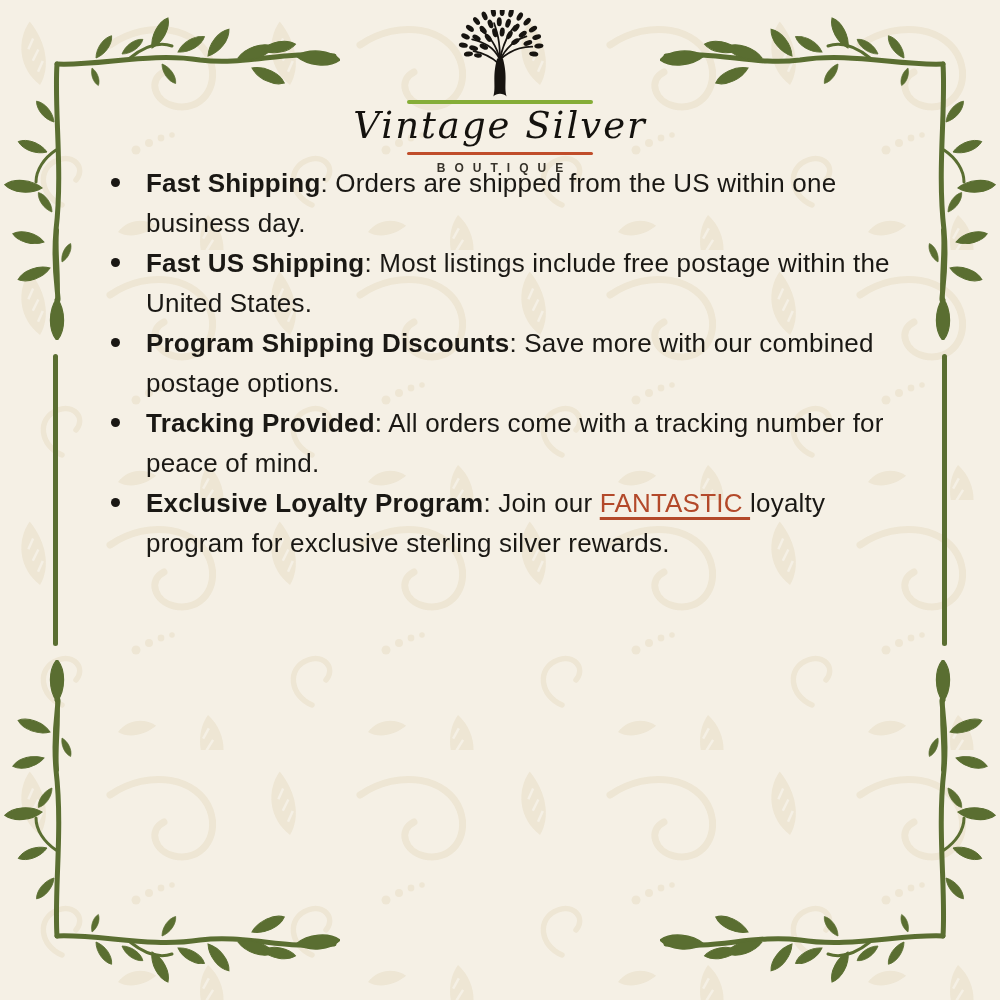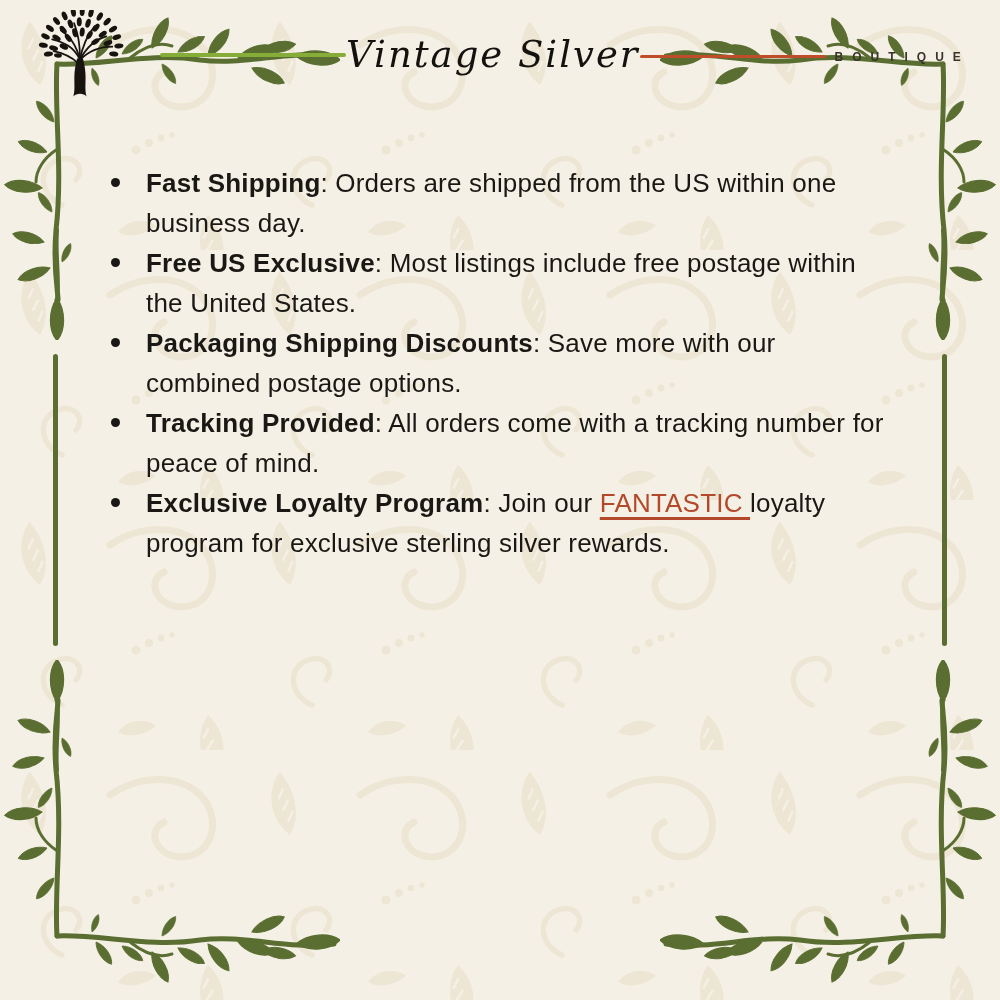--- a/index.html
+++ b/index.html
@@ -17,21 +17,21 @@
   .corner.br{right:0;bottom:0;transform:scale(-1,-1);}
   .edge-line{
     position:absolute;width:5px;height:292px;border-radius:3px;
     background:var(--vine,#5a6e31);top:354px;
   }
   .edge-line.left{left:53px;}
   .edge-line.right{right:53px;}
   
   .logo{
     position:absolute;left:0;right:0;top:10px;
-    display:flex;flex-direction:row;align-items:center;
+    display:flex;flex-direction:column;align-items:center;
   }
   .logo .tree{display:block;}
   .logo .rule{width:186px;border-radius:2px;}
   .logo .rule.green{height:4px;background:var(--logogreen,#85ad37);margin-top:2px;}
   .logo .rule.red{height:3px;background:var(--logored,#c04d2a);margin-top:5px;}
   .brand-name{
     font-family:"DejaVu Serif",serif;font-style:italic;
     font-size:37px;line-height:42px;color:#14120e;letter-spacing:2px;margin-top:1px;
   }
   .brand-subtitle{
@@ -188,19 +188,19 @@
       </g>
     </svg>
     <div class="rule green"></div>
     <div class="brand-name">Vintage Silver</div>
     <div class="rule red"></div>
     <div class="brand-subtitle">BOUTIQUE</div>
   </div>
 
   <ul class="features">
       <li><span class="seg-bold">Fast Shipping</span><span class="seg-reg">: Orders are shipped from the US within one business day.</span></li>
-      <li><span class="seg-bold">Free US Exclusive</span><span class="seg-reg">: Most listings include free postage within the United States.</span></li>
-      <li><span class="seg-bold">Packaging Shipping Discounts</span><span class="seg-reg">: Save more with our combined postage options.</span></li>
+      <li><span class="seg-bold">Fast US Shipping</span><span class="seg-reg">: Most listings include free postage within the United States.</span></li>
+      <li><span class="seg-bold">Program Shipping Discounts</span><span class="seg-reg">: Save more with our combined postage options.</span></li>
       <li><span class="seg-bold">Tracking Provided</span><span class="seg-reg">: All orders come with a tracking number for peace of mind.</span></li>
       <li><span class="seg-bold">Exclusive Loyalty Program</span><span class="seg-reg">: Join our </span><span class="seg-highlight">FANTASTIC </span><span class="seg-reg">loyalty program for exclusive sterling silver rewards.</span><br></li>
     </ul>
 
 </div>
 
 </body></html>

